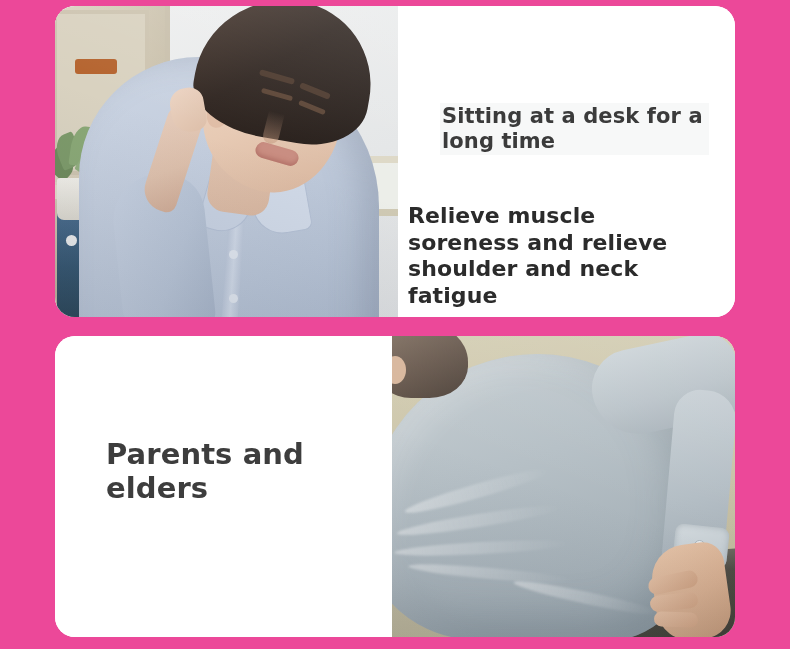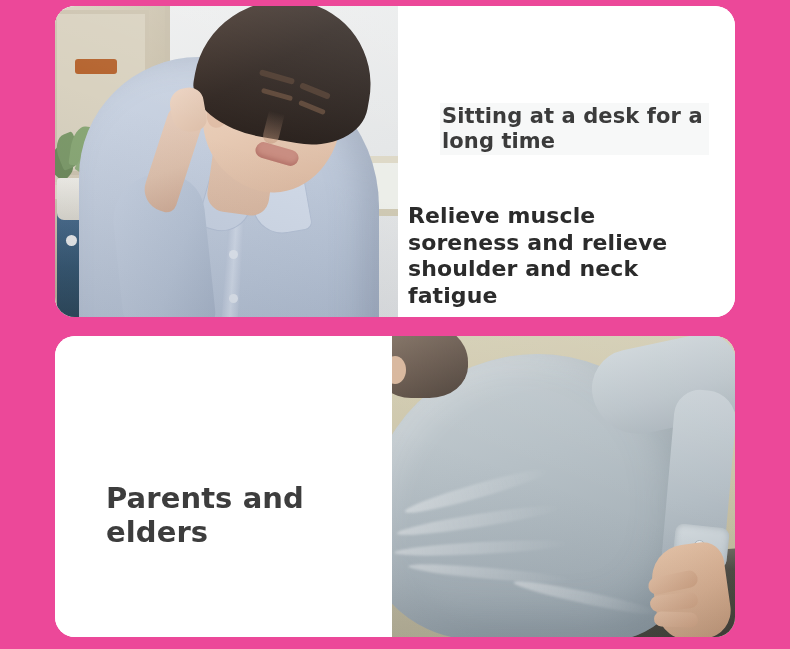--- a/index.html
+++ b/index.html
@@ -397,21 +397,20 @@
   #neck-headline {
     left: 36px; top: 179px; width: 282px;
     font-size: 22px; line-height: 26.5px;
   }
 
   
   #back-kicker {
     left: 52px; top: 437px; width: 300px;
     font-size: 29px; line-height: 34px;
     color: #3d3d3d;
-    margin-top: 44px;
   }
   #back-headline {
     left: 43px; top: 515px; width: 312px;
     font-size: 22px; line-height: 27px;
   }
   
   #text-overlay {
     position: absolute;
     left: 0; top: 0; width: 790px; height: 649px;
     pointer-events: none;

